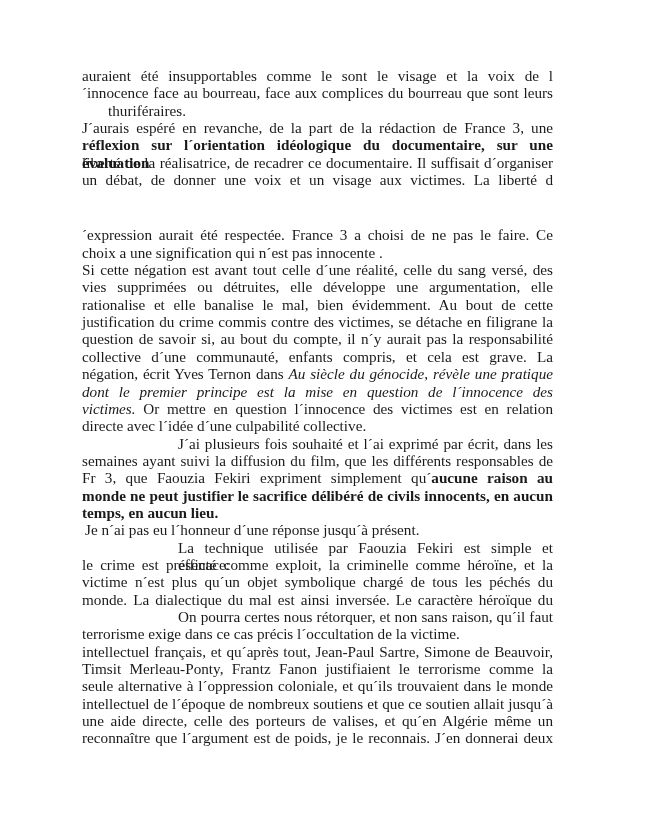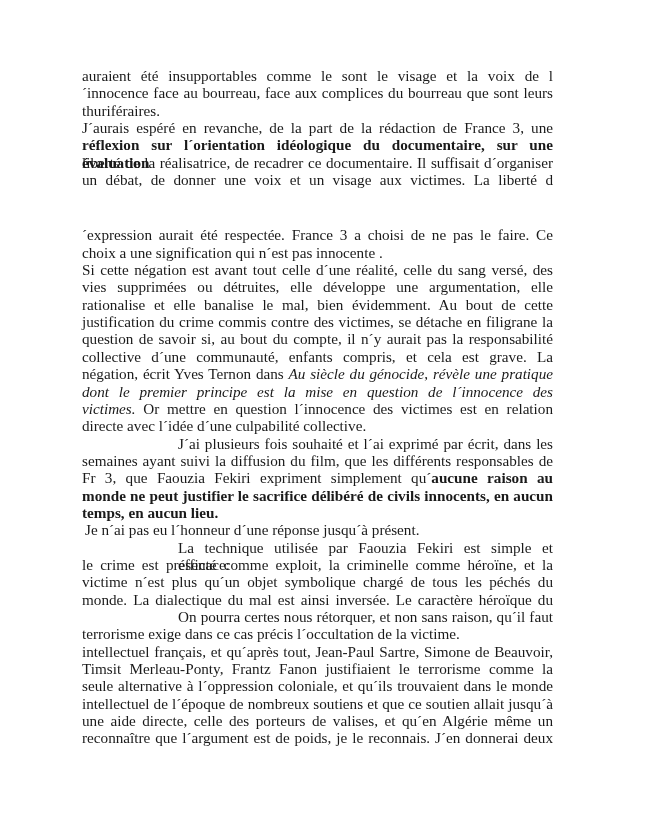--- a/index.html
+++ b/index.html
@@ -28,21 +28,21 @@
     .lead-space { padding-left: 3px; }
     em { font-style: italic; }
     b { font-weight: bold; }
   </style>
 </head>
 <body>
 
 <div class="page" id="page">
     <div class="line" style="white-space: normal;"><span>auraient été insupportables  comme le sont le visage et la voix  de l</span></div>
     <div class="line" style="white-space: normal;"><span>´innocence face au bourreau, face aux complices du bourreau que sont leurs</span></div>
-    <div class="line last" style="white-space: normal;"><span>thuriféraires.</span></div>
+    <div class="line last" style="white-space: normal; margin-left: 26px;"><span>thuriféraires.</span></div>
     <div class="line" style="white-space: normal;"><span>J´aurais espéré en revanche, de la part de la rédaction de France 3, une</span></div>
     <div class="line" style="white-space: normal; font-weight: bold;"><span>réflexion sur l´orientation idéologique du documentaire,  sur une évaluation</span></div>
     <div class="line" style="white-space: normal;"><span>liberté de la réalisatrice, de recadrer ce documentaire. Il suffisait d´organiser</span></div>
     <div class="line" style="white-space: normal;"><span>un débat,  de donner une voix et un visage aux victimes. La liberté d</span></div>
     <div class="line" style="white-space: normal; margin-top: 38px;"><span>´expression aurait été respectée. France 3 a choisi de ne pas le faire. Ce</span></div>
     <div class="line last" style="white-space: normal;"><span>choix a une signification qui n´est pas innocente .</span></div>
     <div class="line" style="white-space: normal;"><span>Si cette négation est avant tout celle d´une réalité, celle du sang versé, des</span></div>
     <div class="line" style="white-space: normal;"><span>vies supprimées ou détruites, elle développe une argumentation, elle</span></div>
     <div class="line" style="white-space: normal;"><span>rationalise et elle banalise le mal, bien évidemment.   Au bout de cette</span></div>
     <div class="line" style="white-space: normal;"><span>justification du crime commis contre des victimes, se détache en filigrane la</span></div>

